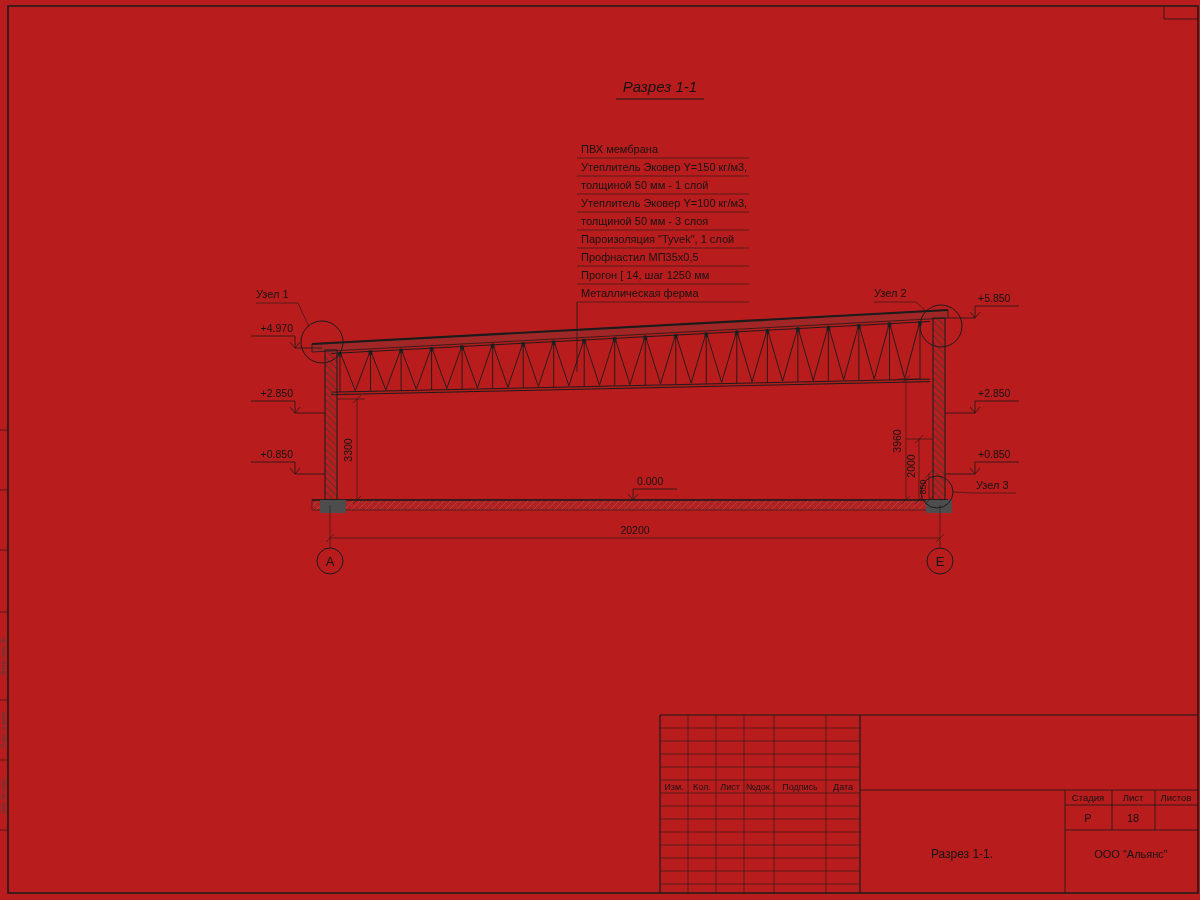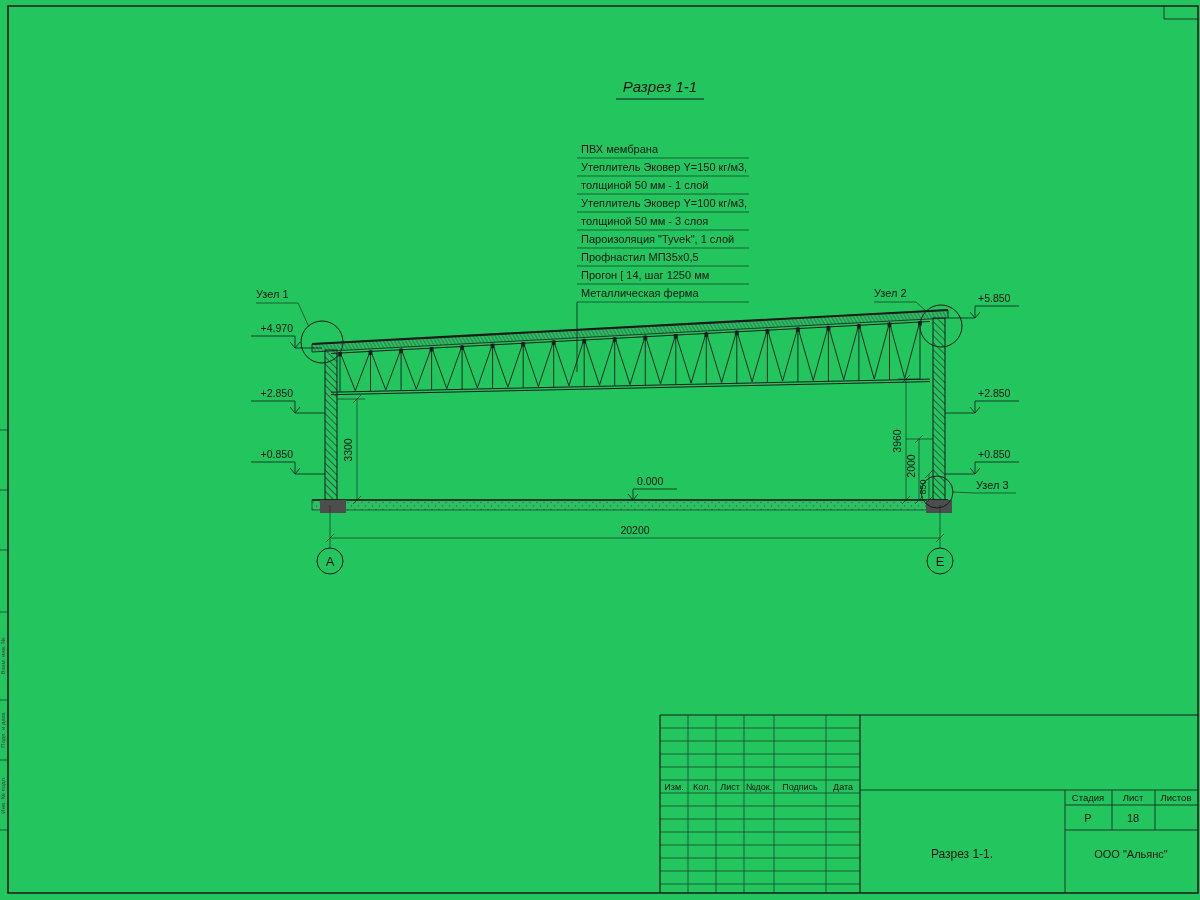--- a/index.html
+++ b/index.html
@@ -1,16 +1,16 @@
 <!DOCTYPE html>
 <html><head>
 <meta charset="utf-8">
 <style>
   html,body{margin:0;padding:0;background:#ffffff;}
-  .sheet{position:relative;width:1200px;height:900px;background:#22c55e;overflow:hidden;
+  .sheet{position:relative;width:1200px;height:900px;background:#b91c1c;overflow:hidden;
          font-family:"Liberation Sans",sans-serif;}
   svg{display:block;}
   svg text{font-family:"Liberation Sans",sans-serif;fill:#141414;}
   .ln{stroke:#1b1b1b;fill:none;}
   .w06{stroke-width:.6}.w08{stroke-width:.8}.w1{stroke-width:1}.w12{stroke-width:1.2}
   .w16{stroke-width:1.6}.w2{stroke-width:2.1}
   .t6{font-size:6px;fill:#444}
   .t9{font-size:9px}
   .t95{font-size:9.5px}
   .t10{font-size:10.5px}

